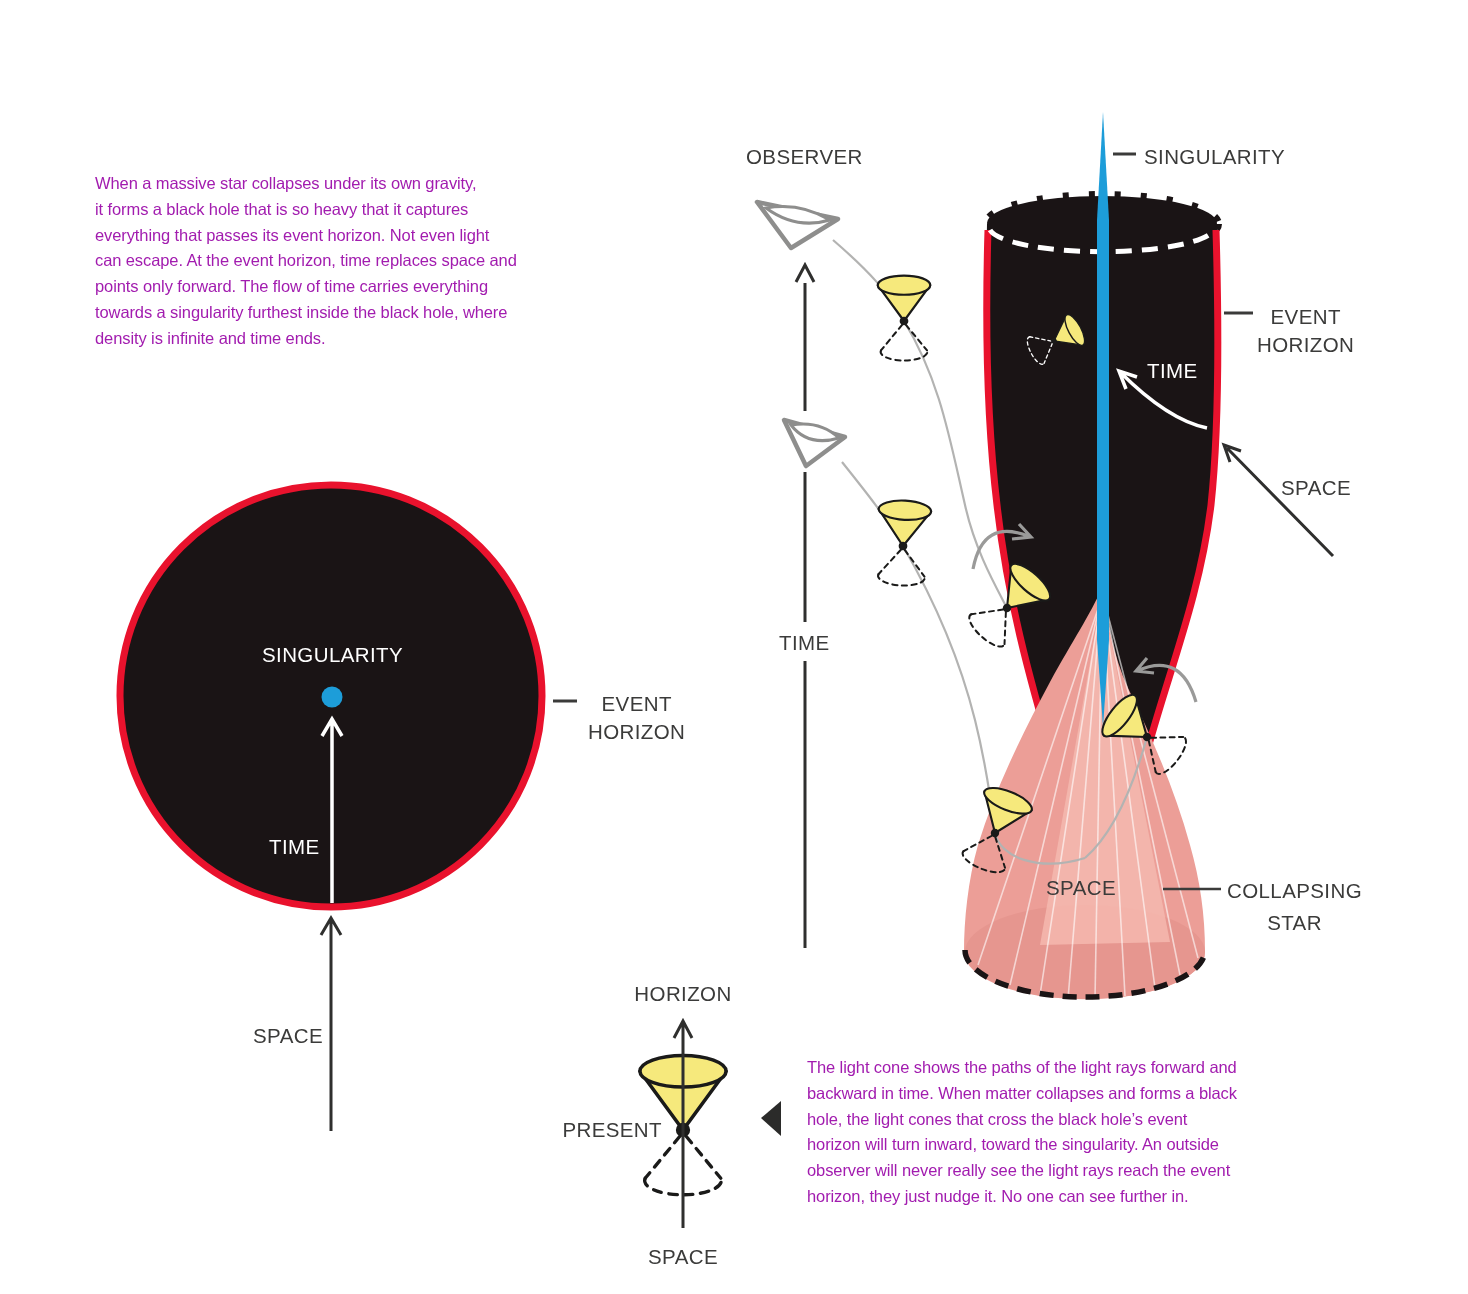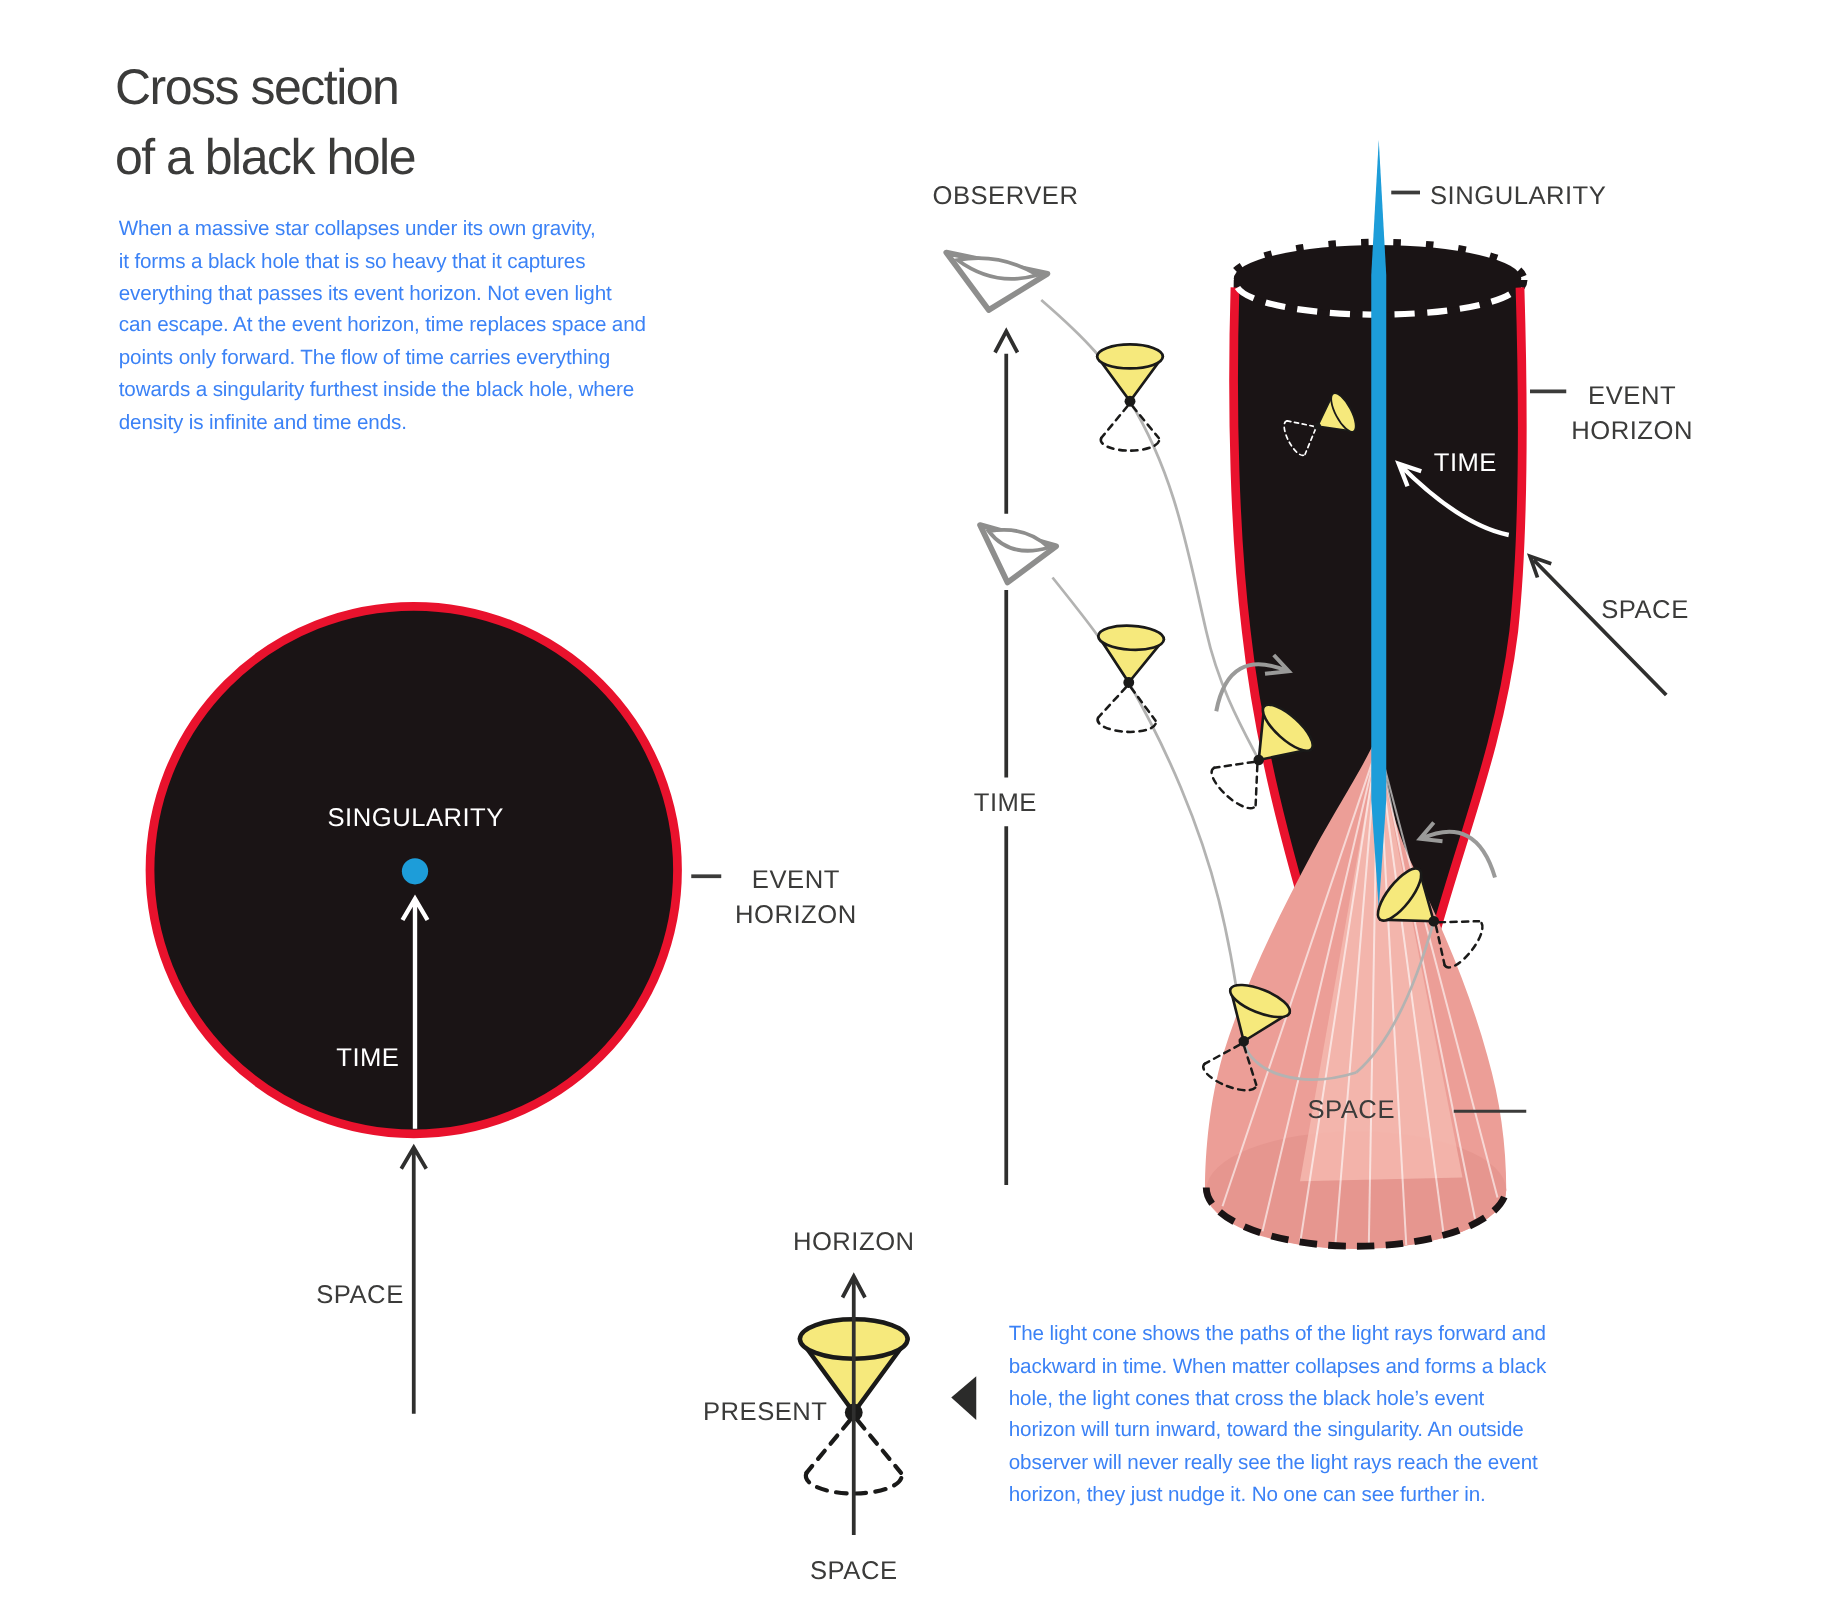--- a/index.html
+++ b/index.html
@@ -3,21 +3,21 @@
 <meta charset="utf-8">
 <style>
   html,body{margin:0;padding:0;background:#ffffff;}
   #stage{position:relative;width:1468px;height:1294px;background:#ffffff;overflow:hidden;
          font-family:"Liberation Sans","DejaVu Sans",sans-serif;color:#3B3B3A;}
   #gfx{position:absolute;left:0;top:0;}
   .lbl{position:absolute;white-space:pre-line;line-height:1.2;}
   .caps{font-size:20.5px;letter-spacing:0.4px;color:#3B3B3A;text-align:center;}
   .caps-white{font-size:20.5px;letter-spacing:0.4px;color:#ffffff;}
   .title{font-size:40px;letter-spacing:-1.2px;line-height:56px;color:#3B3B3A;}
-  .para{font-size:16.5px;line-height:25.8px;letter-spacing:-0.1px;color:#3b82f6;}
+  .para{font-size:16.5px;line-height:25.8px;letter-spacing:-0.1px;color:#a21caf;}
   .two-line{line-height:27.5px;}
   .collapsing{line-height:32px;}
   .ctr{transform:translateX(-50%);}
   .right-align{text-align:right;}
   
   .cone-dash{stroke-width:3.2;stroke-dasharray:8 7;fill:none;stroke:currentColor;stroke-linecap:round;}
   .cone-body{fill:#F6E97C;stroke:#1A1A19;stroke-width:3.4;stroke-linejoin:round;}
   .dark-stroke{stroke:#2F2F2E;fill:none;}
   .white-stroke{stroke:#ffffff;fill:none;}
   .gray-stroke{stroke:#9A9A99;fill:none;}
@@ -128,22 +128,20 @@
 
   <g>
     <g color="#1A1A19">
       <use href="#lightcone" transform="translate(683,1130) scale(1.05)"></use>
     </g>
     <path class="dark-stroke" stroke-width="3" d="M 683 1228 L 683 1024 M 674 1038 L 683 1021 L 692 1038"></path>
     <path d="M 781 1101 L 781 1136 L 761 1118 Z" fill="#2B2B2A"></path>
   </g>
 </svg>
 
-<div class="lbl title" style="left:92px;top:42px;">Cross section
-of a black hole</div>
 <div class="lbl para" style="left:95px;top:171px;">When a massive star collapses under its own gravity,
 it forms a black hole that is so heavy that it captures
 everything that passes its event horizon. Not even light
 can escape. At the event horizon, time replaces space and
 points only forward. The flow of time carries everything
 towards a singularity furthest inside the black hole, where
 density is infinite and time ends.</div>
 
 <div class="lbl caps-white" style="left:262px;top:643px;">SINGULARITY</div>
 <div class="lbl caps-white" style="left:269px;top:835px;">TIME</div>
@@ -152,20 +150,22 @@
 HORIZON</div>
 
 <div class="lbl caps" style="left:746px;top:145px;">OBSERVER</div>
 <div class="lbl caps" style="left:1144px;top:145px;">SINGULARITY</div>
 <div class="lbl caps two-line" style="left:1257px;top:303px;">EVENT
 HORIZON</div>
 <div class="lbl caps-white" style="left:1147px;top:359px;">TIME</div>
 <div class="lbl caps" style="left:1281px;top:476px;">SPACE</div>
 <div class="lbl caps" style="left:779px;top:631px;">TIME</div>
 <div class="lbl caps" style="left:1046px;top:876px;">SPACE</div>
+<div class="lbl caps collapsing" style="left:1227px;top:875px;">COLLAPSING
+STAR</div>
 
 <div class="lbl caps ctr" style="left:683px;top:982px;">HORIZON</div>
 <div class="lbl caps right-align" style="left:552px;top:1118px;width:110px;">PRESENT</div>
 <div class="lbl caps ctr" style="left:683px;top:1245px;">SPACE</div>
 <div class="lbl para" style="left:807px;top:1055px;">The light cone shows the paths of the light rays forward and
 backward in time. When matter collapses and forms a black
 hole, the light cones that cross the black hole’s event
 horizon will turn inward, toward the singularity. An outside
 observer will never really see the light rays reach the event
 horizon, they just nudge it. No one can see further in.</div>

